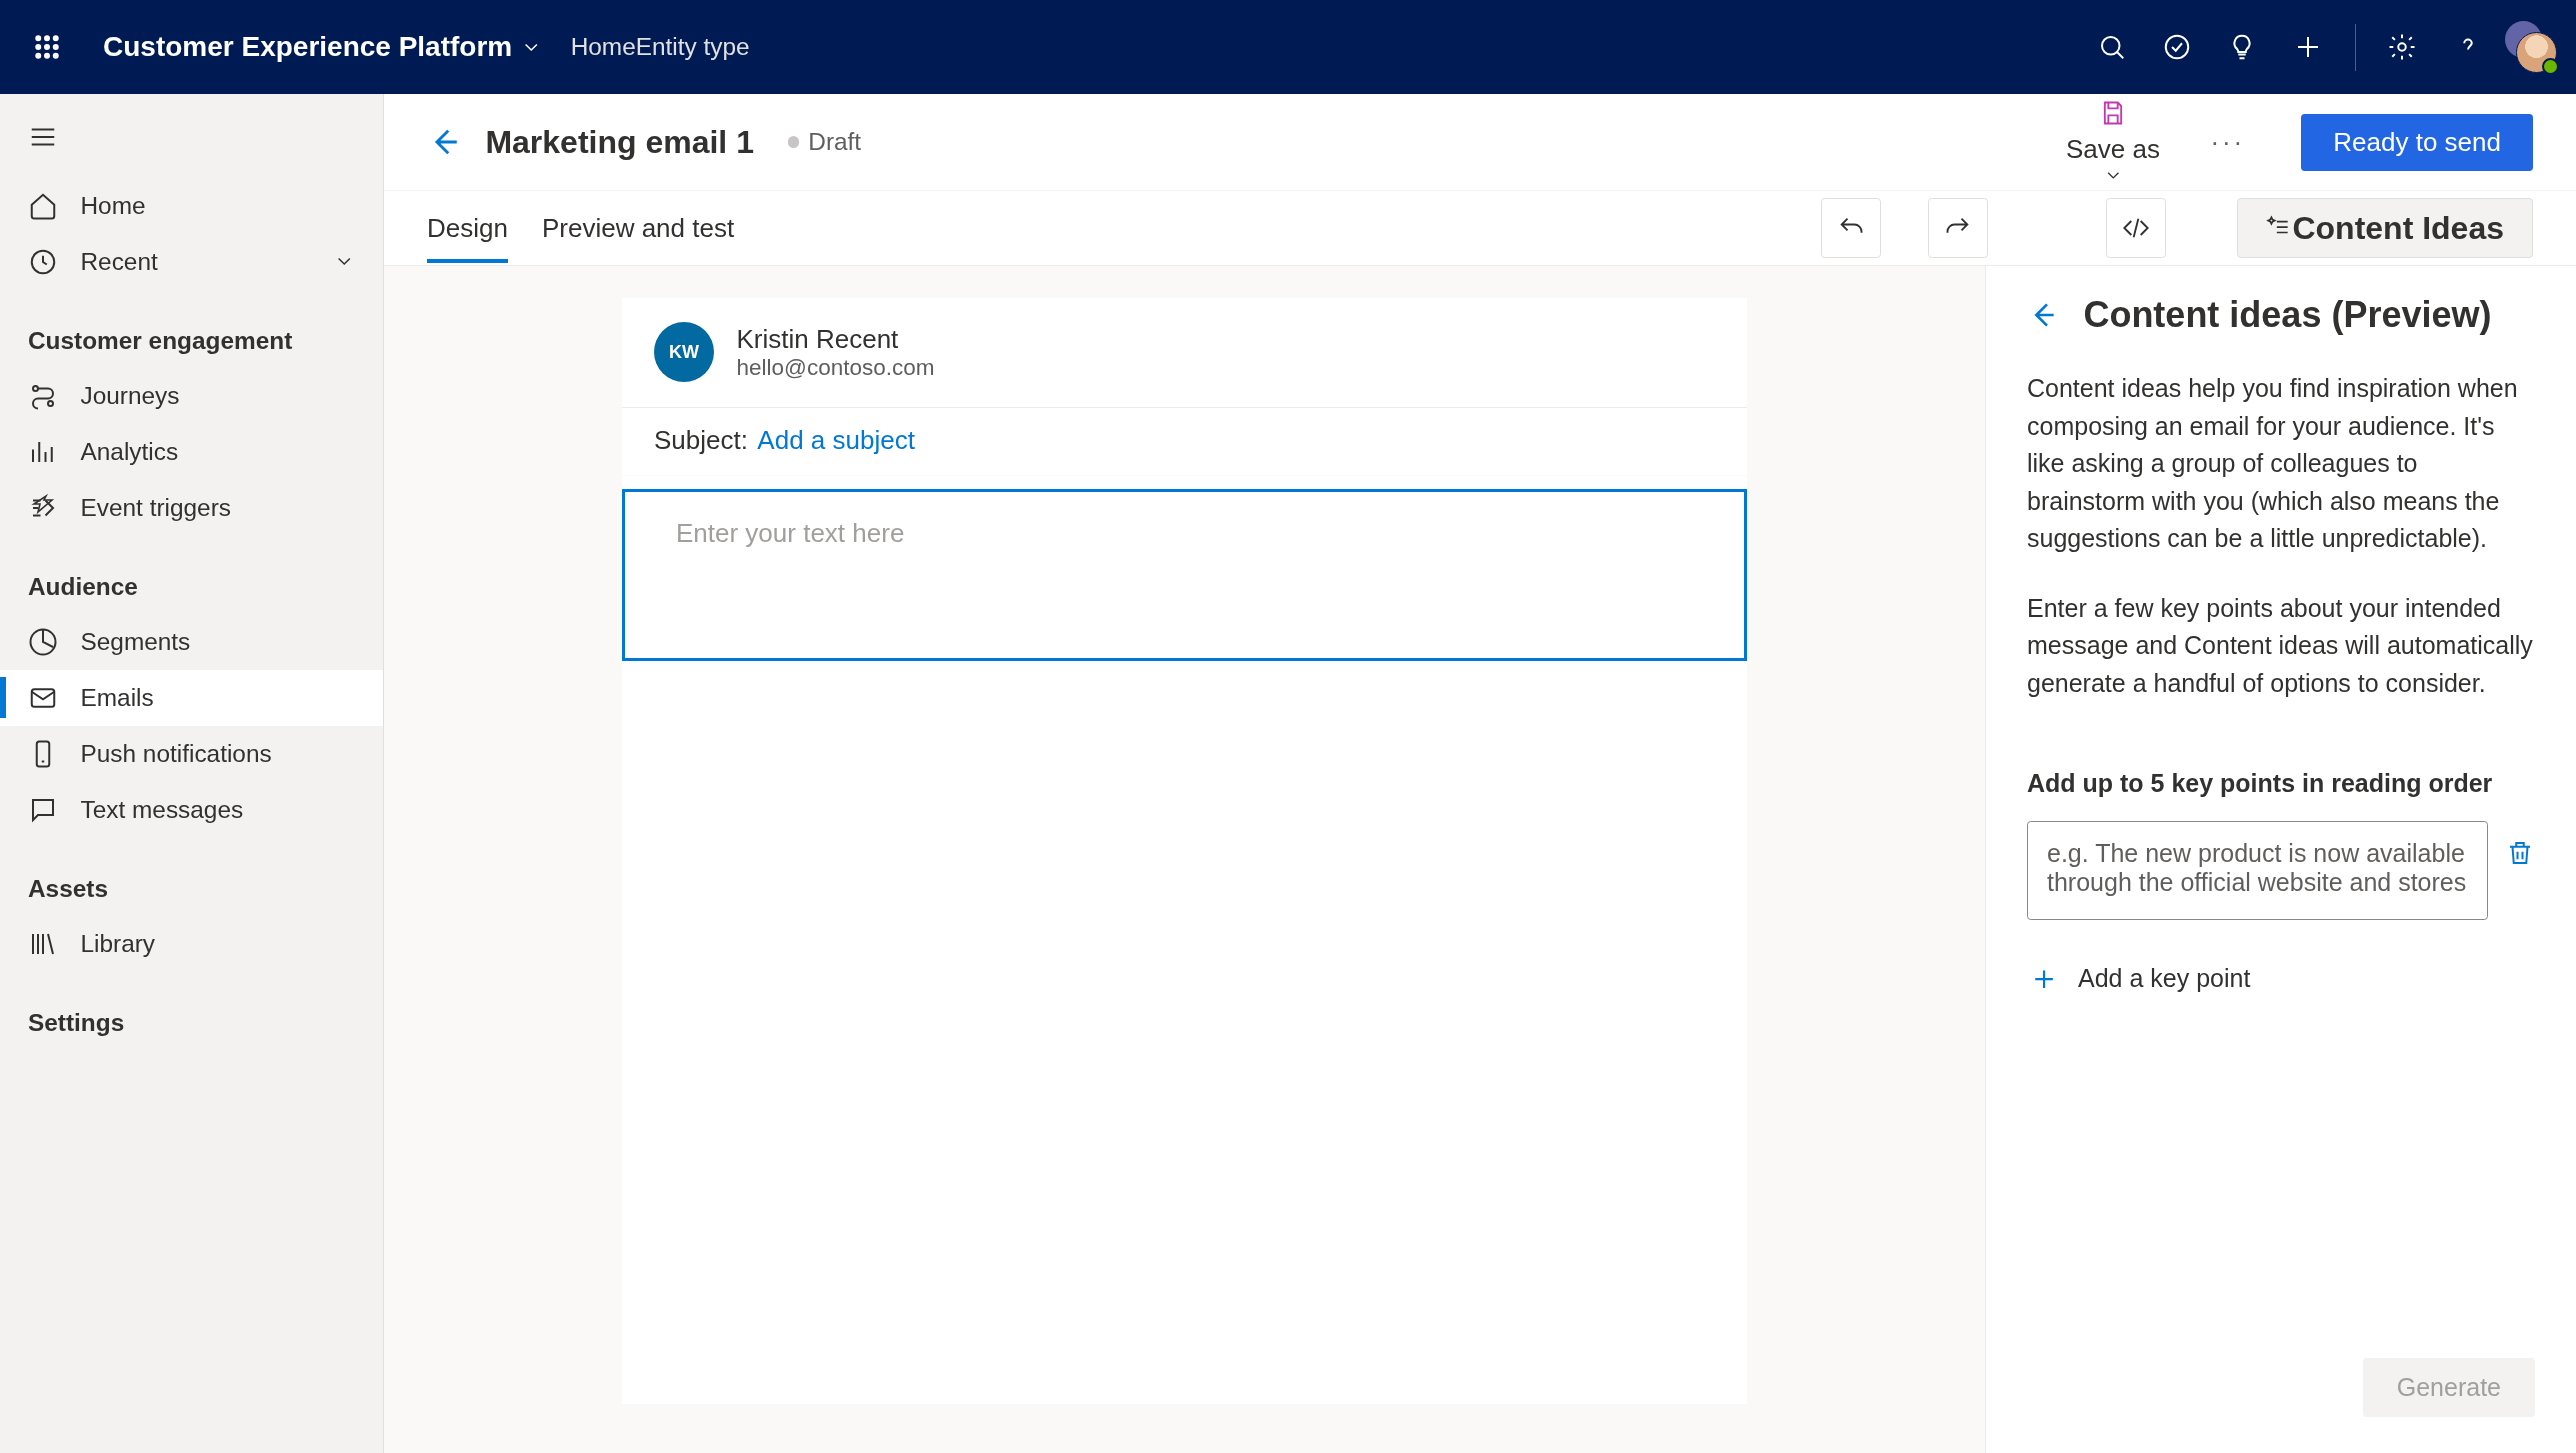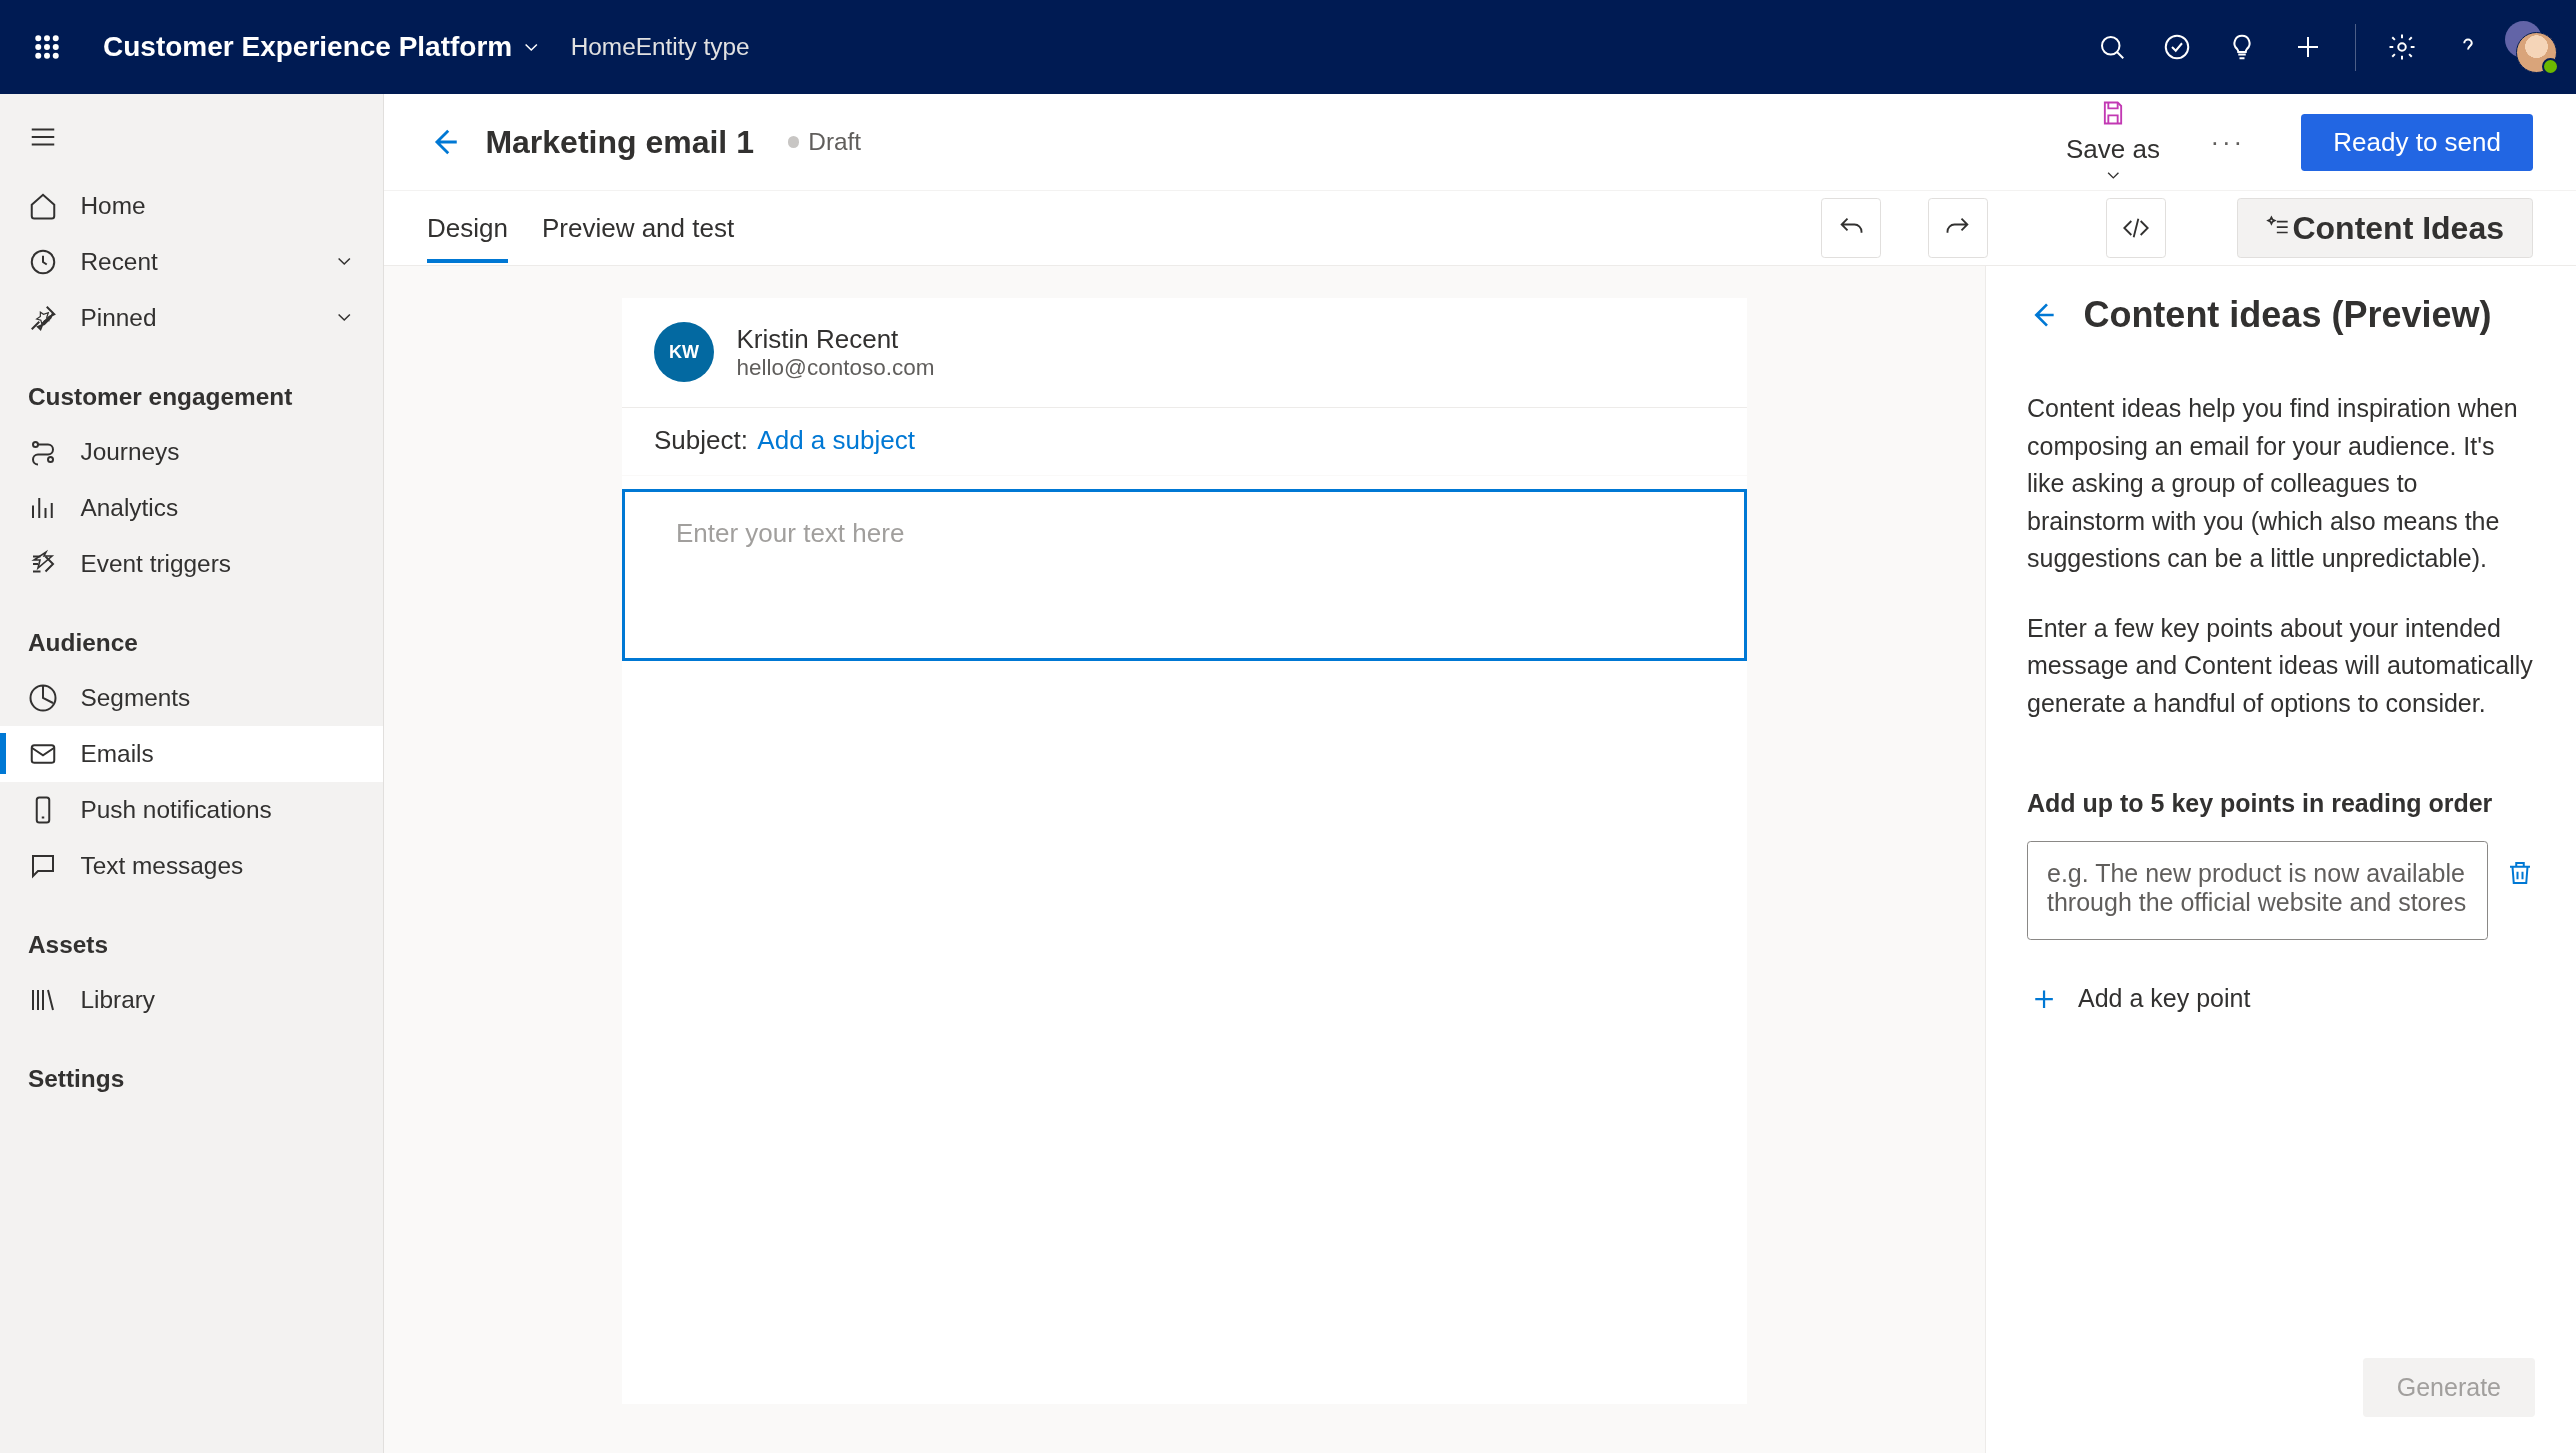--- a/index.html
+++ b/index.html
@@ -69,21 +69,21 @@
 .sender-email { font-size:22.5px; color:#605e5c; }
 .subject-row { padding: 17px 32px 19px 32px; font-size:26px; display:flex; gap:9.4px; border-bottom:0.9px solid #faf9f8;}
 .subject-row .link { color:#0078d4; cursor:pointer; }
 .editor-box { margin: 13px 0 0 0; border:3.7px solid #0078d4; min-height:172px; padding: 26px 51px; font-size:26px; color:#a19f9d; cursor:text; outline:none;}
 
 
 .right-panel { width:591px; border-left:0.9px solid #edebe9; display:flex; flex-direction:column; background:#fff;}
 .panel-header { display:flex; align-items:center; gap:24.4px; padding: 28px 41px 34px 41px; }
 .panel-header .back { color:#0078d4; cursor:pointer; width:32px; height:32px;}
 .panel-header .title { font-size:36px; font-weight:600; }
-.panel-body { padding: 0 41px; flex:1; overflow:auto;margin-top:20px;}
+.panel-body { padding: 0 41px; flex:1; overflow:auto;}
 .panel-body p { font-size:25px; line-height:1.5; color:#323130; margin-bottom:32px;}
 .key-points-label { font-size:25px; font-weight:600; margin-top:67px; margin-bottom:22.5px;}
 .key-input-row { display:flex; align-items:flex-start; gap:17px;}
 .key-input { flex:1; border:0.9px solid #8a8886; border-radius:3.7px; padding:17px 19px; font-size:25px; font-family:inherit; resize:none; height:99px; color:#323130;}
 .key-input::placeholder { color:#605e5c; }
 .trash { color:#0078d4; cursor:pointer; padding-top:17px;}
 .trash svg { width:30px; height:30px; }
 .add-key { display:flex; align-items:center; gap:17px; color:#323130; font-size:25px; cursor:pointer; margin-top:28px; padding:7.5px 0;}
 .add-key .plus { color:#0078d4; font-size:34px; font-weight:300;}
 .panel-footer { padding: 19px 41px 37px 41px; display:flex; justify-content:flex-end;}
@@ -180,35 +180,20 @@
         </div>
       <div class="side-item-wrap">
           <div class="side-item">
         <span class="icon">
               <svg viewBox="0 0 24 24">
                 <circle cx="12" cy="12" r="9"></circle>
                 <path d="M12 7v5l3 2"></path>
               </svg>
             </span>
         <span>Recent</span>
-        <span class="spacer"></span>
-        <span class="chev"><svg viewBox="0 0 24 24">
-                <path d="M6 9l6 6 6-6"></path>
-              </svg></span>
-      </div>
-        </div>
-      <div class="side-item-wrap">
-          <div class="side-item">
-        <span class="icon">
-              <svg viewBox="0 0 24 24">
-                <path d="M12 2l3 6 5 1-4 4 1 6-5-3-5 3 1-6-4-4 5-1z" transform="rotate(45 12 12) scale(0.6) translate(8 8)"></path>
-                <path d="M15 3l6 6-4 2-5 5-2 5-2-2 5-2 5-5 2-4z M9 15l-6 6"></path>
-              </svg>
-            </span>
-        <span>Pinned</span>
         <span class="spacer"></span>
         <span class="chev"><svg viewBox="0 0 24 24">
                 <path d="M6 9l6 6 6-6"></path>
               </svg></span>
       </div>
         </div>
 
       <div class="side-section">Customer engagement</div>
       <div class="side-item-wrap">
           <div class="side-item">

